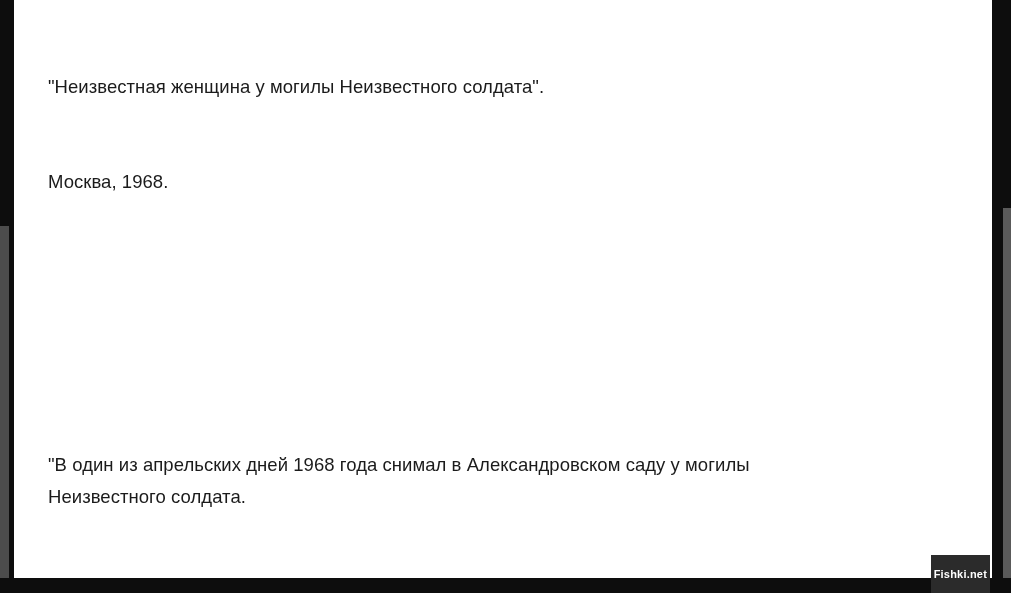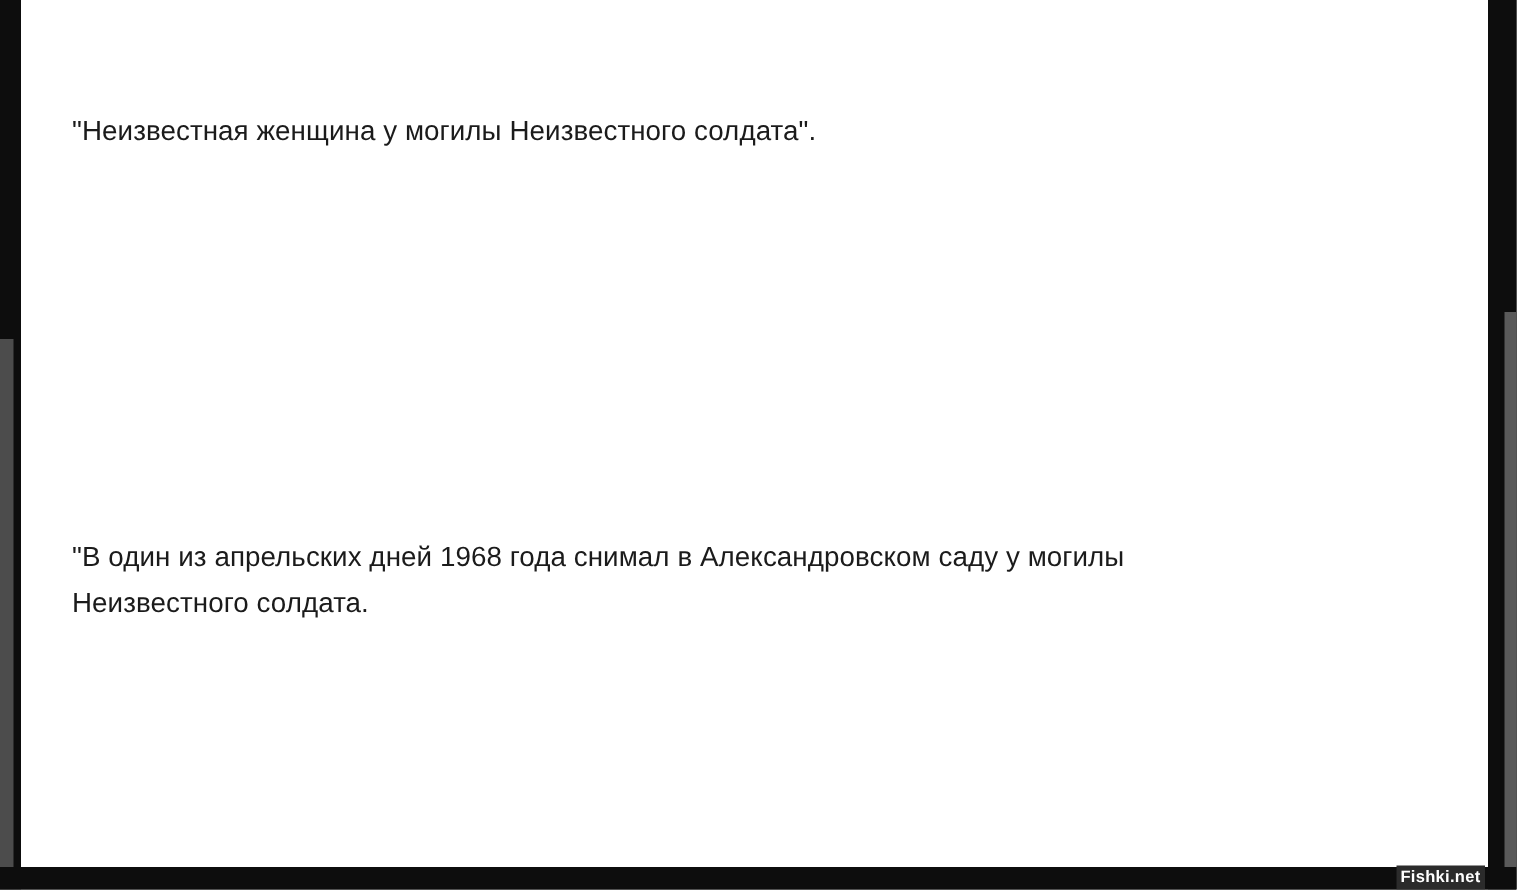--- a/index.html
+++ b/index.html
@@ -79,39 +79,40 @@
     height: 31.5px;
   }
   .watermark {
     position: absolute;
     right: 21px;
     bottom: 0px;
     font-size: 11px;
     font-weight: bold;
     color: #ffffff;
     background: #2b2b2b;
-    padding: 2px 3px;
+    padding: 13px 3px;
     letter-spacing: 0.2px;
     font-family: "Liberation Sans", sans-serif;
   }
 </style>
 </head>
 <body>
 
 <div id="page">
 
   <div class="edge-left"></div>
   <div class="edge-left-grey"></div>
   <div class="edge-right"></div>
   <div class="edge-right-grey"></div>
   <div class="edge-bottom"></div>
 
   <div class="sheet">
     <div class="text-body">
       <p class="para">"Неизвестная женщина у могилы Неизвестного солдата".</p>
+      <p class="para">Москва, 1968.</p>
       <div class="blank-line"></div>
       <div class="blank-line"></div>
       <p class="para">"В один из апрельских дней 1968 года снимал в Александровском саду у могилы
 Неизвестного солдата.</p>
       
       
       
       
       
     </div>

